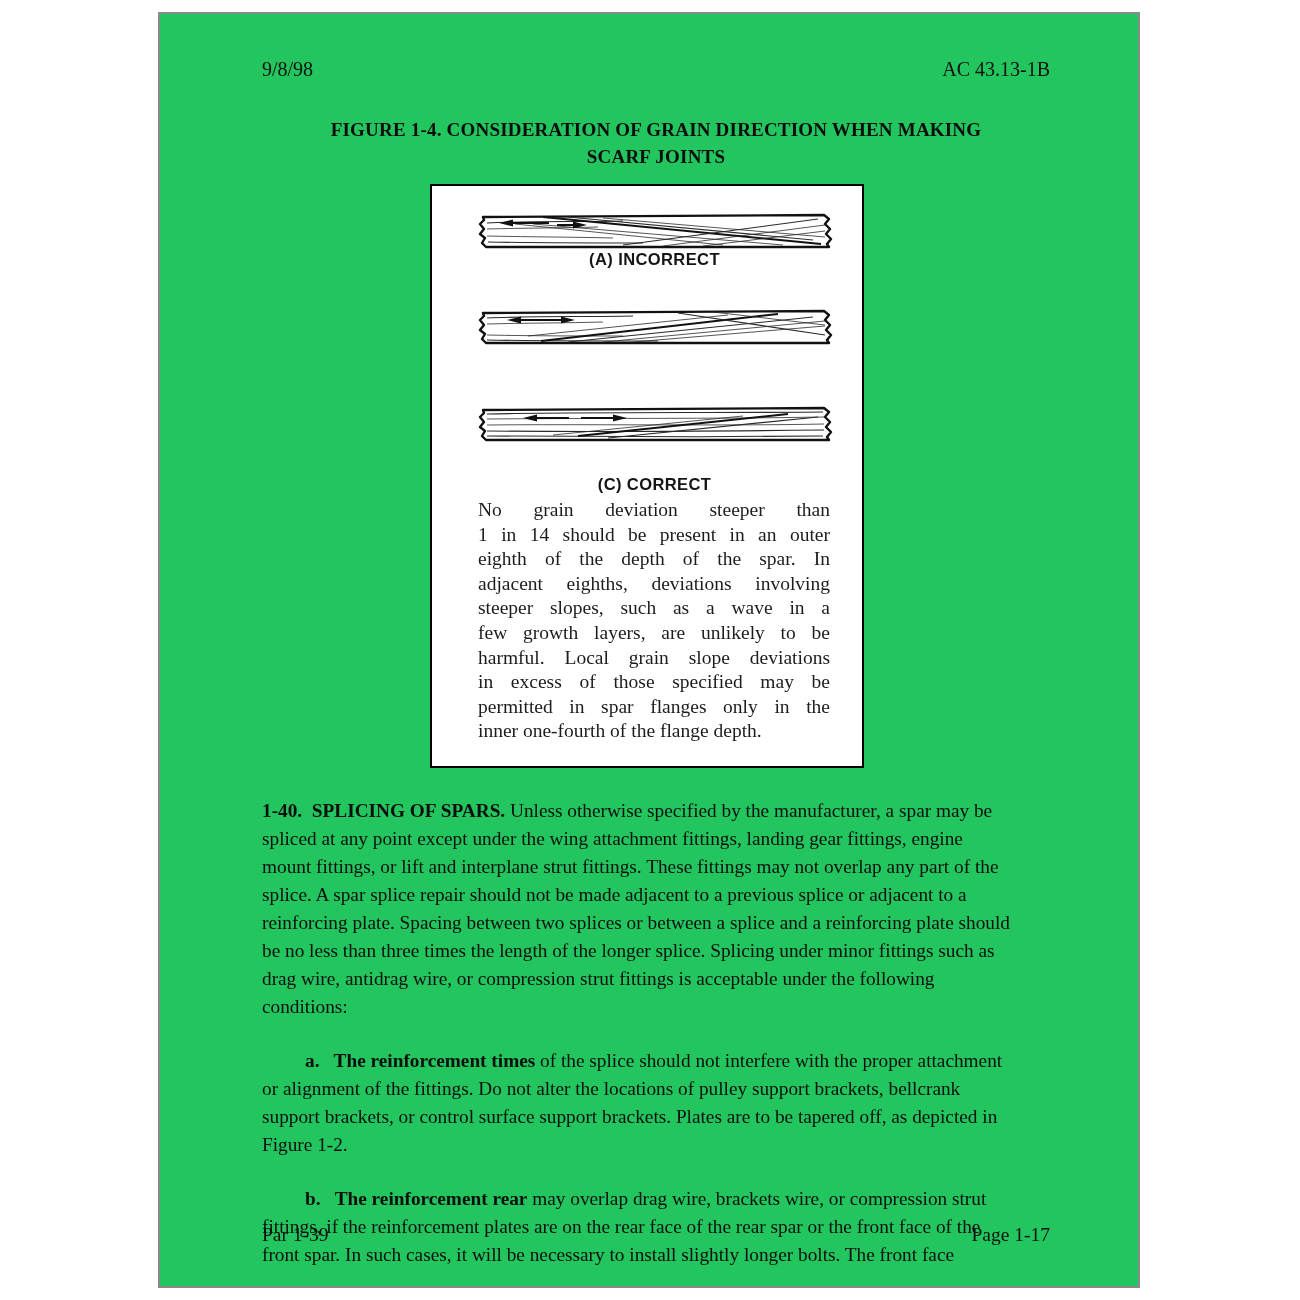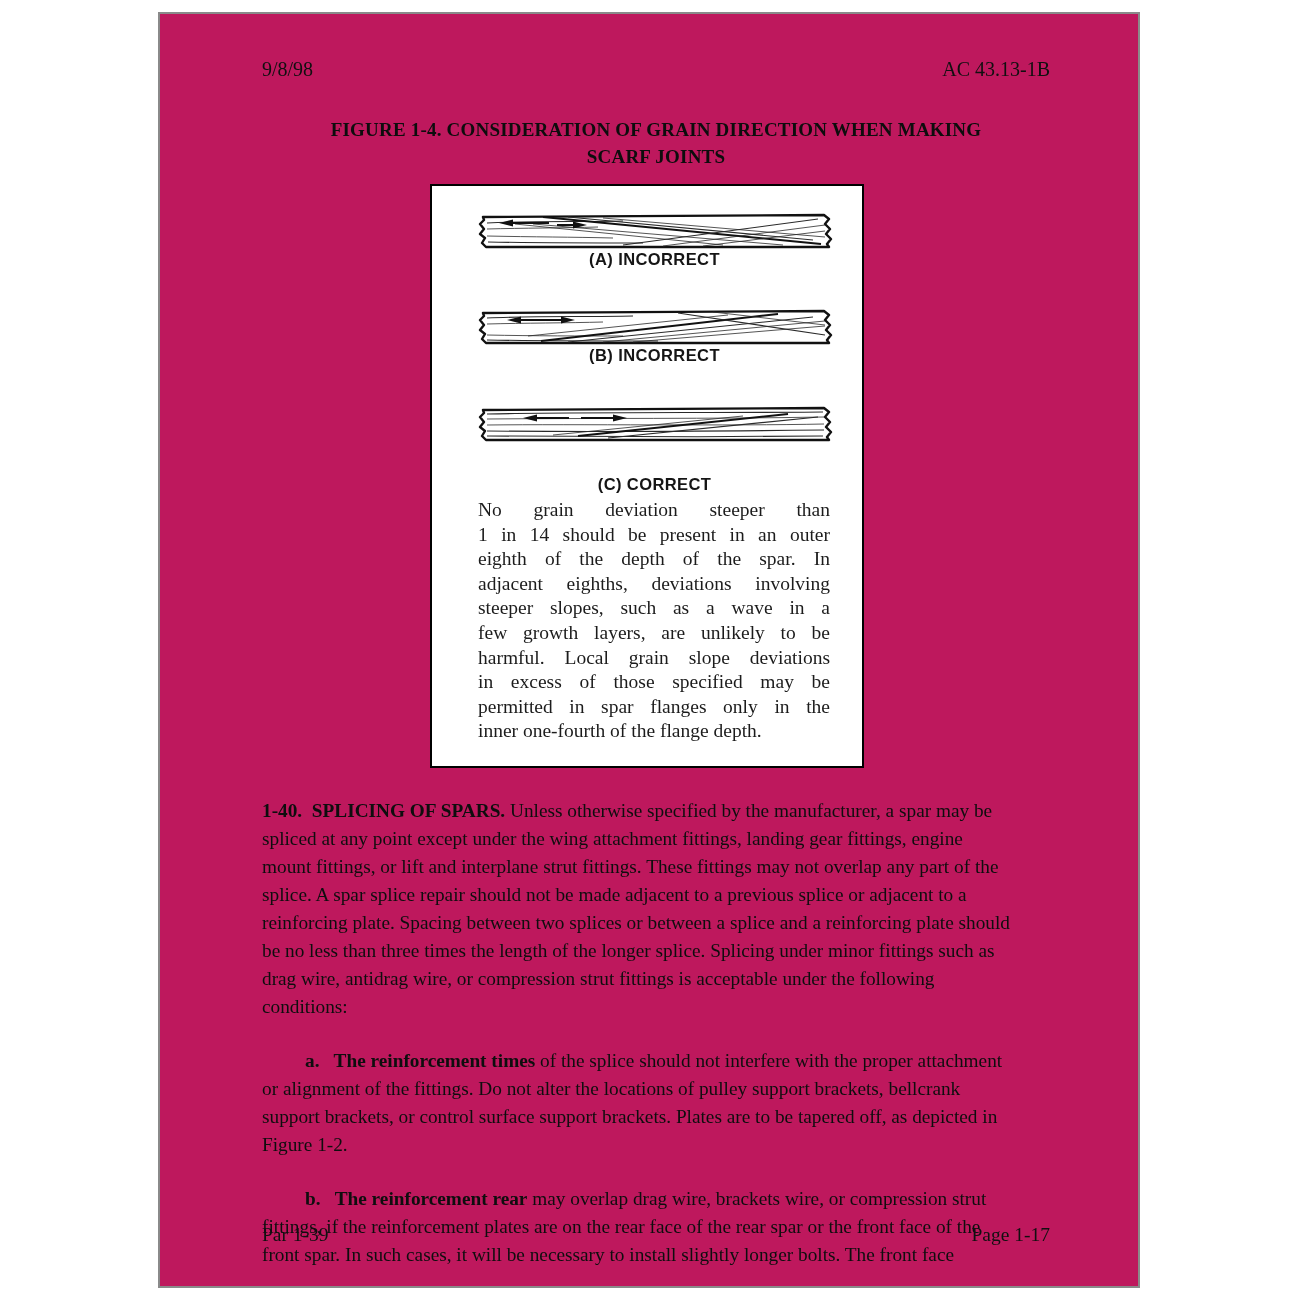--- a/index.html
+++ b/index.html
@@ -1,21 +1,21 @@
 <!DOCTYPE html>
 <html><head>
 <meta charset="utf-8">
 <style>
   * { margin:0; padding:0; box-sizing:border-box; }
   html,body { width:1300px; height:1300px; background:#ffffff; }
   body { position:relative; font-family:"Liberation Serif", serif; color:#111; }
 
   .page {
     position:absolute; left:158px; top:12px; width:982px; height:1276px;
-    border:2px solid #8a8a8a; background:#be185d;
+    border:2px solid #8a8a8a; background:#22c55e;
   }
 
   
   .hf-row {
     position:absolute; left:102px; width:788px;
     display:flex; justify-content:space-between;
     font-size:20px; color:#101010;
   }
   .header-row { top:44px; }
   .footer-row { top:1210px; font-size:19.5px; }
@@ -116,21 +116,20 @@
         <path class="g2" d="M130,34 L352,13"></path>
         <path class="g2" d="M55,28 L255,7"></path>
         <path class="g2" d="M160,34 L352,18"></path>
         <path class="g" d="M205,5 L352,27"></path>
         <path class="g2" d="M240,4 L352,17"></path>
         <path class="s" d="M44,12 L92,12"></path>
         <polygon class="ah" points="34,12 48,8.5 48,15.5"></polygon>
         <polygon class="ah" points="102,12 88,8.5 88,15.5"></polygon>
       </svg>
     </div>
-    <div class="plank-label" style="top:160px;">(B) INCORRECT</div>
 
     <div class="plank" style="top:219px;">
       <svg viewBox="0 0 363 38" preserveAspectRatio="none">
         <path class="outline" d="M10,5 L351,3 l5,4 -4,5 5,5 -4,5 5,5 -4,5 2,3 L13,35 l-4,-4 3,-5 -5,-4 4,-5 -4,-5 4,-4 z"></path>
         <path class="g" d="M14,9 C100,7 250,8 350,7"></path>
         <path class="g2" d="M14,14 C120,13 240,14 351,12"></path>
         <path class="g2" d="M14,20 C100,19 260,21 351,19"></path>
         <path class="g" d="M14,26 C120,27 260,26 351,25"></path>
         <path class="g" d="M14,31 C100,32 240,32 350,31"></path>
         <path class="s" d="M105,31 L315,9"></path>

